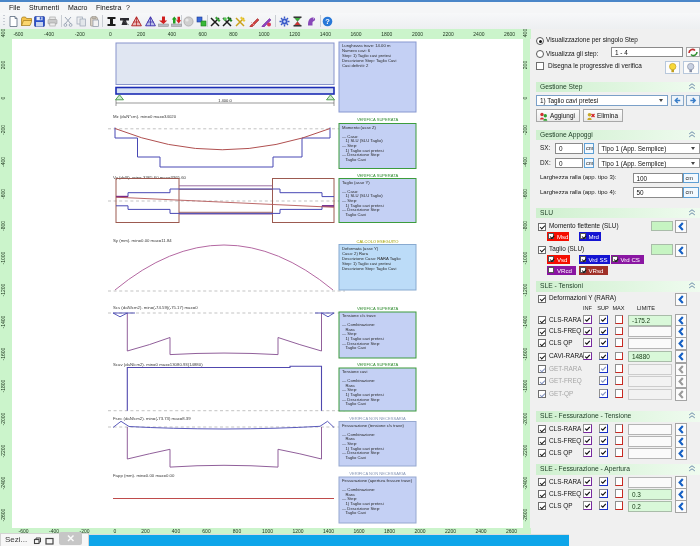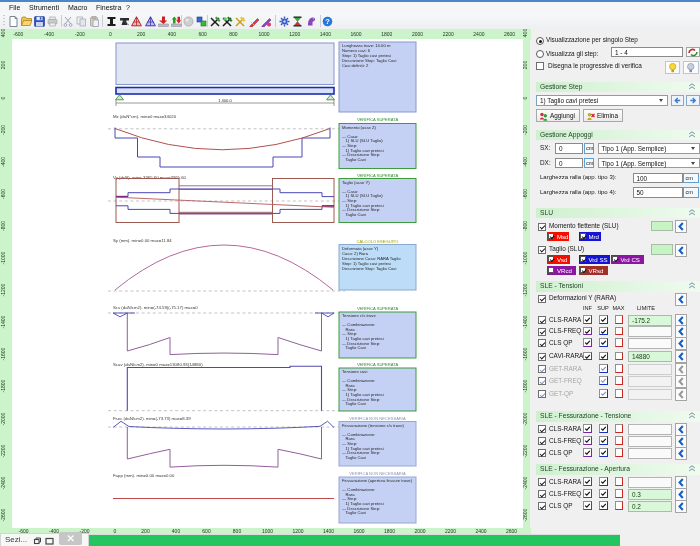--- a/index.html
+++ b/index.html
@@ -11,21 +11,21 @@
 .tsep{position:absolute;top:2px;width:1px;height:12px;background:#c9cdd3;}
 .ticon{position:absolute;top:2.5px;}
 #hrt{left:0;top:29px;width:531px;height:9.5px;background:#cbf4cb;}
 #hrb{left:0;top:527.5px;width:531px;height:6px;background:#cbf4cb;}
 #vrl{left:0;top:29px;width:12px;height:504.5px;background:#cbf4cb;}
 #vrr{left:523px;top:38.5px;width:7px;height:489px;background:#cbf4cb;}
 .rn{position:absolute;font-size:5px;color:#1c331c;white-space:nowrap;}
 .rnv{position:absolute;font-size:5px;color:#1c331c;white-space:nowrap;transform:rotate(-90deg);transform-origin:center;}
 #canvas{left:12px;top:38.5px;width:511px;height:489px;background:#fff;}
 #panel{left:530.5px;top:29px;width:169.5px;height:504.5px;background:#f0f0f0;}
-#statusbar{left:0;top:533.5px;width:620px;height:12.5px;background:#22c55e;border-top:1px solid #dcdcdc;}
+#statusbar{left:0;top:533.5px;width:569px;height:12.5px;background:#0ea5e9;border-top:1px solid #dcdcdc;}
 #topborder{left:0;top:0;width:700px;height:1.5px;background:#4a86c8;}
 #leftborder{left:0;top:0;width:1.5px;height:30px;background:#4a86c8;}
 .ghead{position:absolute;left:5.5px;width:163.5px;height:10.5px;background:linear-gradient(90deg,#cff0cf,#effbef);font-size:6.7px;color:#23422a;}
 .ghead span{position:absolute;left:4px;top:1.2px;}
 .chev{position:absolute;left:auto !important;right:4px;top:2px;}
 .cb{position:absolute;width:8px;height:8px;background:#fff;border:1px solid #6e6e6e;}
 .cbL{position:absolute;width:8.5px;height:8.5px;background:#fff;border:0.8px solid #909090;}
 .ck::after{content:"";position:absolute;left:1.2px;top:1.6px;width:4.4px;height:2.2px;border-left:1.6px solid #1a1a1a;border-bottom:1.6px solid #1a1a1a;transform:rotate(-45deg);}
 .ckg::after{content:"";position:absolute;left:1.2px;top:1.6px;width:4.4px;height:2.2px;border-left:1.6px solid #8292c2;border-bottom:1.6px solid #8292c2;transform:rotate(-45deg);}
 .rad{position:absolute;width:8px;height:8px;border-radius:50%;background:#fff;border:1px solid #5a5a5a;}

